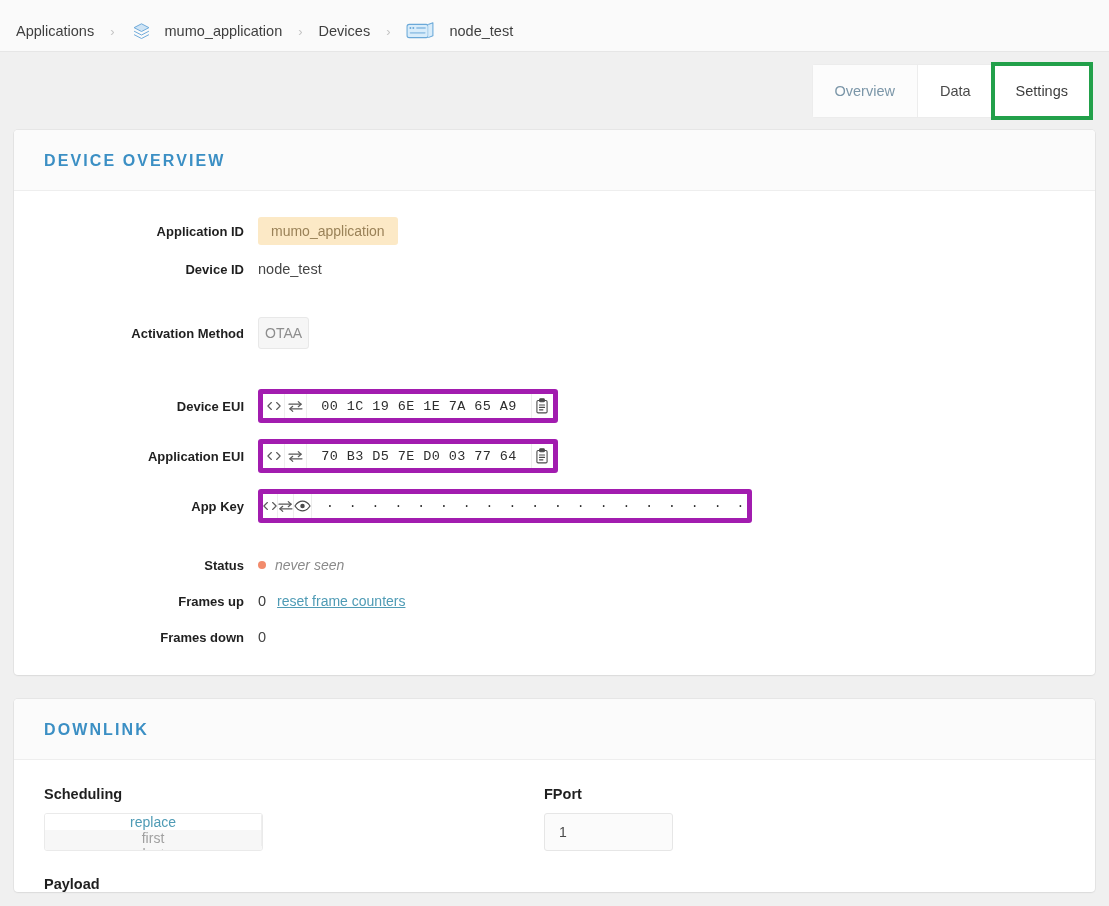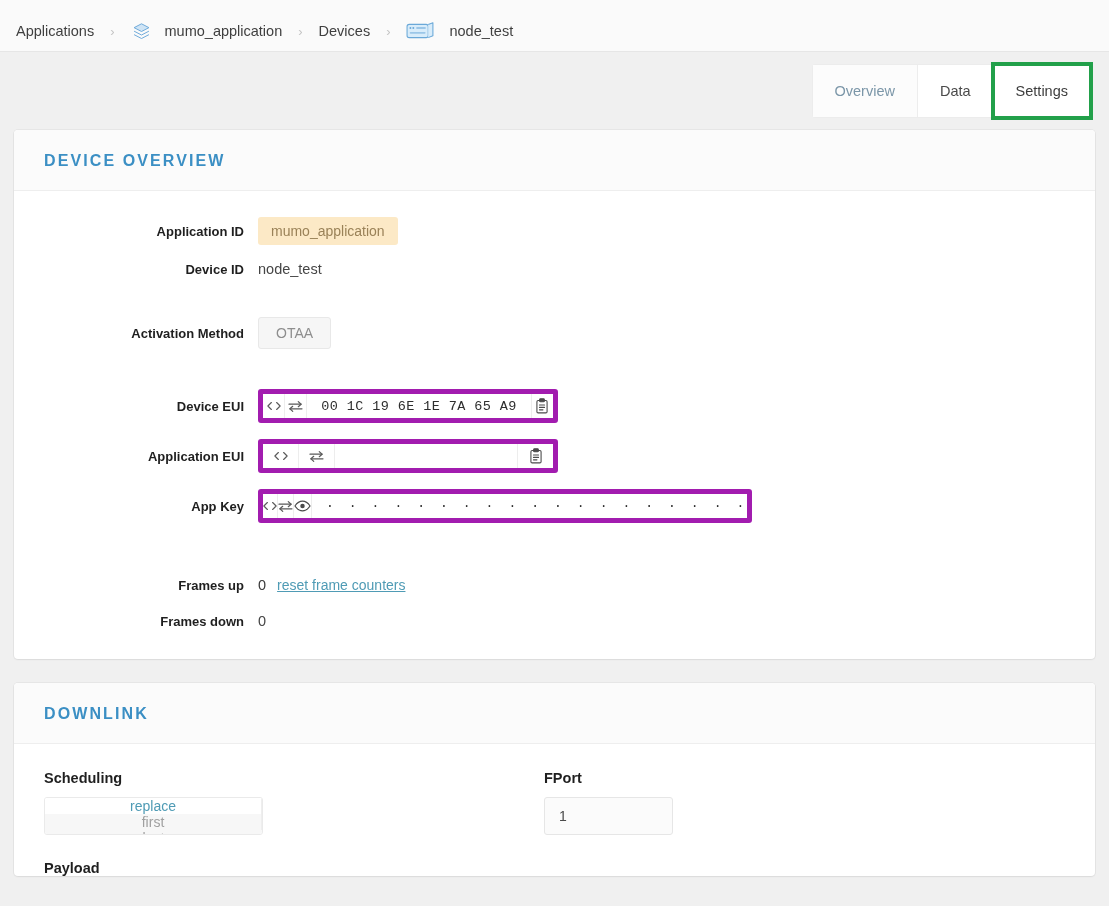--- a/index.html
+++ b/index.html
@@ -153,21 +153,21 @@
     background: #fce9c6;
     color: #9a8258;
     padding: 6px 13px;
     border-radius: 3px;
     font-size: 14px;
   }
 
   .badge-otaa {
     background: #f6f6f6;
     color: #8e8e8e;
-    padding: 7px 17px;
+    padding: 7px 6px;
     border-radius: 3px;
     border: 1px solid #e8e8e8;
     font-size: 14px;
   }
 
   
   .input-group {
     display: flex;
     align-items: stretch;
     border: 5px solid #a21caf;
@@ -471,20 +471,21 @@
             </svg>
           </div>
           <div class="ig-btn">
             <svg width="15" height="13" viewBox="0 0 16 14" fill="none" stroke="#5a5a5a" stroke-width="1.3" stroke-linecap="round" stroke-linejoin="round">
               <line x1="1" y1="4.5" x2="14" y2="4.5"></line>
                 <polyline points="11,1.8 14,4.5 11,7.2"></polyline>
               <line x1="2" y1="9.5" x2="15" y2="9.5"></line>
                 <polyline points="5,6.8 2,9.5 5,12.2"></polyline>
             </svg>
           </div>
+          <div class="ig-text">70 B3 D5 7E D0 03 77 64</div>
           <div class="ig-copy">
             <svg width="14" height="16" viewBox="0 0 14 17" fill="none" stroke="#4a4a4a" stroke-width="1.15" stroke-linejoin="round">
               <rect x="1.6" y="2.6" width="10.8" height="13.2" rx="1.3"></rect>
               <rect x="4.5" y="0.9" width="5" height="3.1" rx="0.9" fill="#4a4a4a"></rect>
               <line x1="4.3" y1="7.4" x2="9.7" y2="7.4" stroke-linecap="round"></line>
               <line x1="4.3" y1="10" x2="9.7" y2="10" stroke-linecap="round"></line>
               <line x1="4.3" y1="12.6" x2="8" y2="12.6" stroke-linecap="round"></line>
             </svg>
           </div>
         </div>
@@ -521,20 +522,27 @@
             <span class="mask-dots">· · · · · · · · · · · · · · · · · · · · · · · · · · · · · · · ·</span>
           </div>
 
         </div>
       </div>
     </div>
 
     <div class="sp-26"></div>
     <div class="sp-8"></div>
 
+    <div class="field-row">
+      <div class="field-label">Status</div>
+      <div class="field-value">
+        <span class="status-dot"></span>
+        <span class="status-text">never seen</span>
+      </div>
+    </div>
 
     <div class="sp-20"></div>
 
     <div class="field-row">
       <div class="field-label">Frames up</div>
       <div class="field-value">
         <span class="frame-count">0</span>
         <span class="link-reset">reset frame counters</span>
       </div>
     </div>

